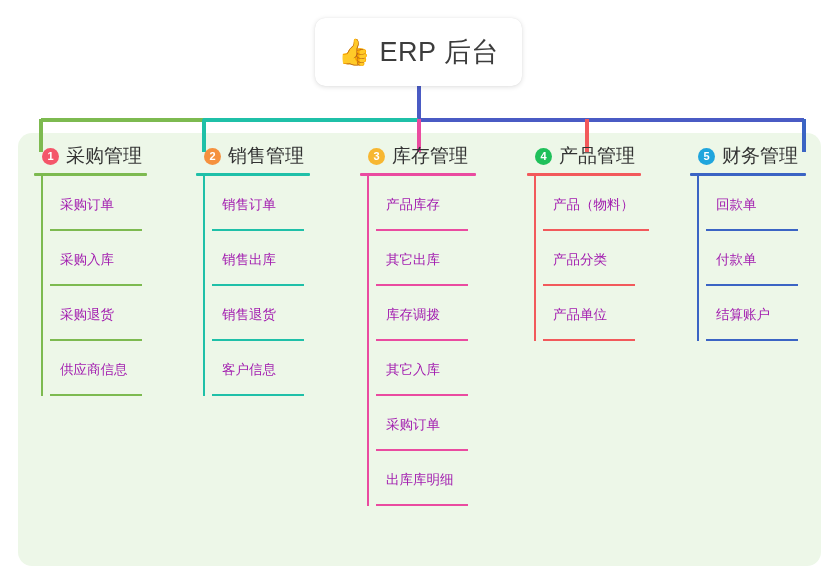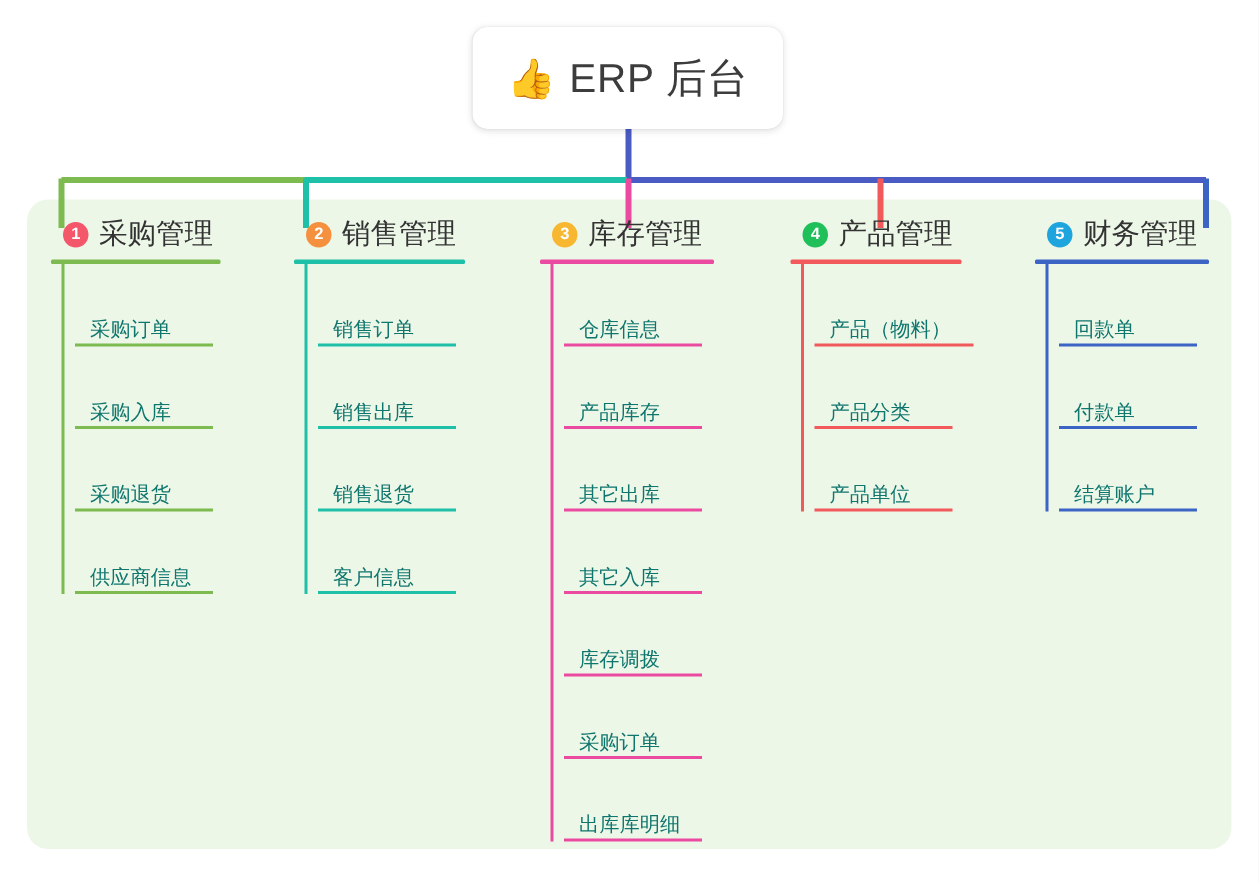--- a/index.html
+++ b/index.html
@@ -113,23 +113,23 @@
   }
   .item {
     position: relative;
     height: 55px;
     box-sizing: border-box;
     margin-left: 8px;
   }
   .item-label {
     position: absolute;
     left: 10px;
-    bottom: 2px;
+    bottom: 17px;
     font-size: 13.5px;
-    color: #0f766e;
+    color: #a21caf;
     white-space: nowrap;
   }
   .item-rule {
     position: absolute;
     left: 0;
     bottom: 0;
     height: 1.6px;
     width: 92px;
   }
 </style>
@@ -211,37 +211,33 @@
 
   <div class="column" style="left:360px;width:116px;">
     <div class="col-head">
       <span class="col-badge" style="background: rgb(247, 183, 49);">3</span>
       <span class="col-title">库存管理</span>
     </div>
     <div class="col-rule" style="background: rgb(234, 75, 160);"></div>
     <div class="col-items">
       <div class="col-spine" style="background: rgb(234, 75, 160);"></div>
       <div class="item">
-        <span class="item-label">仓库信息</span>
-        <span class="item-rule" style="background: rgb(234, 75, 160);"></span>
-      </div>
-      <div class="item">
         <span class="item-label">产品库存</span>
         <span class="item-rule" style="background: rgb(234, 75, 160);"></span>
       </div>
       <div class="item">
         <span class="item-label">其它出库</span>
         <span class="item-rule" style="background: rgb(234, 75, 160);"></span>
       </div>
       <div class="item">
+        <span class="item-label">库存调拨</span>
+        <span class="item-rule" style="background: rgb(234, 75, 160);"></span>
+      </div>
+      <div class="item">
         <span class="item-label">其它入库</span>
-        <span class="item-rule" style="background: rgb(234, 75, 160);"></span>
-      </div>
-      <div class="item">
-        <span class="item-label">库存调拨</span>
         <span class="item-rule" style="background: rgb(234, 75, 160);"></span>
       </div>
       <div class="item">
         <span class="item-label">采购订单</span>
         <span class="item-rule" style="background: rgb(234, 75, 160);"></span>
       </div>
       <div class="item">
         <span class="item-label">出库库明细</span>
         <span class="item-rule" style="background: rgb(234, 75, 160);"></span>
       </div>

